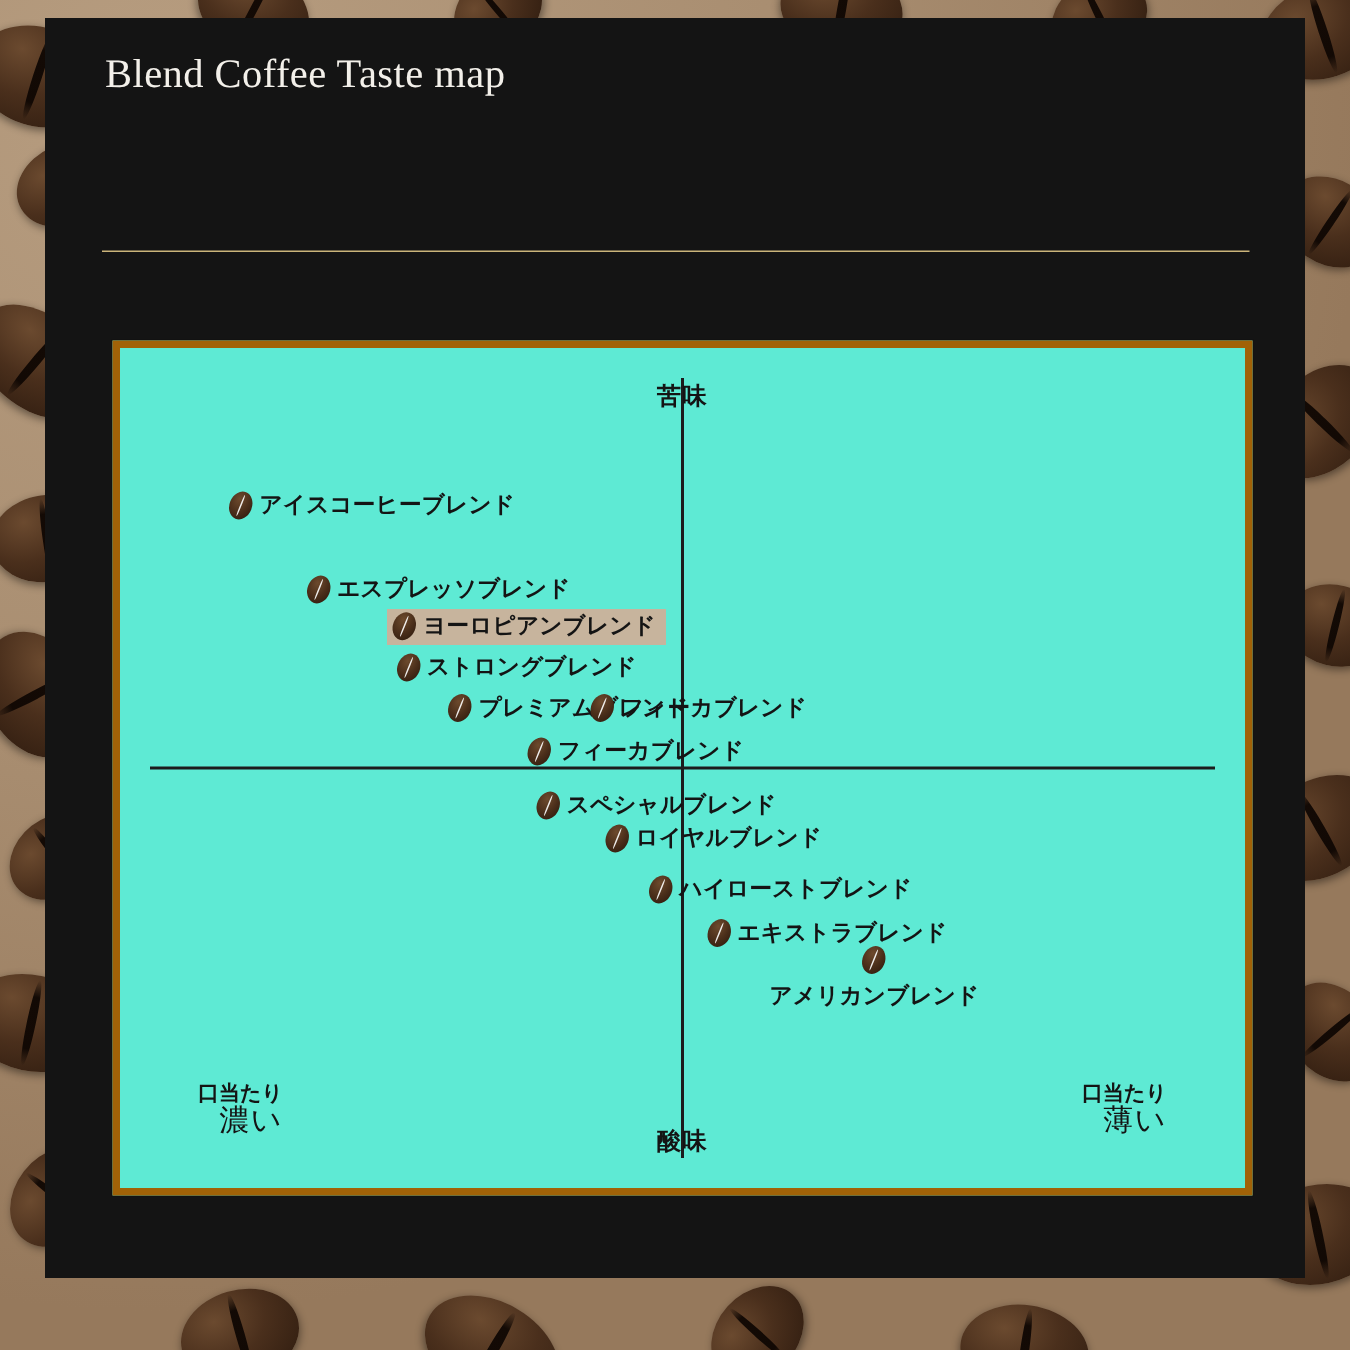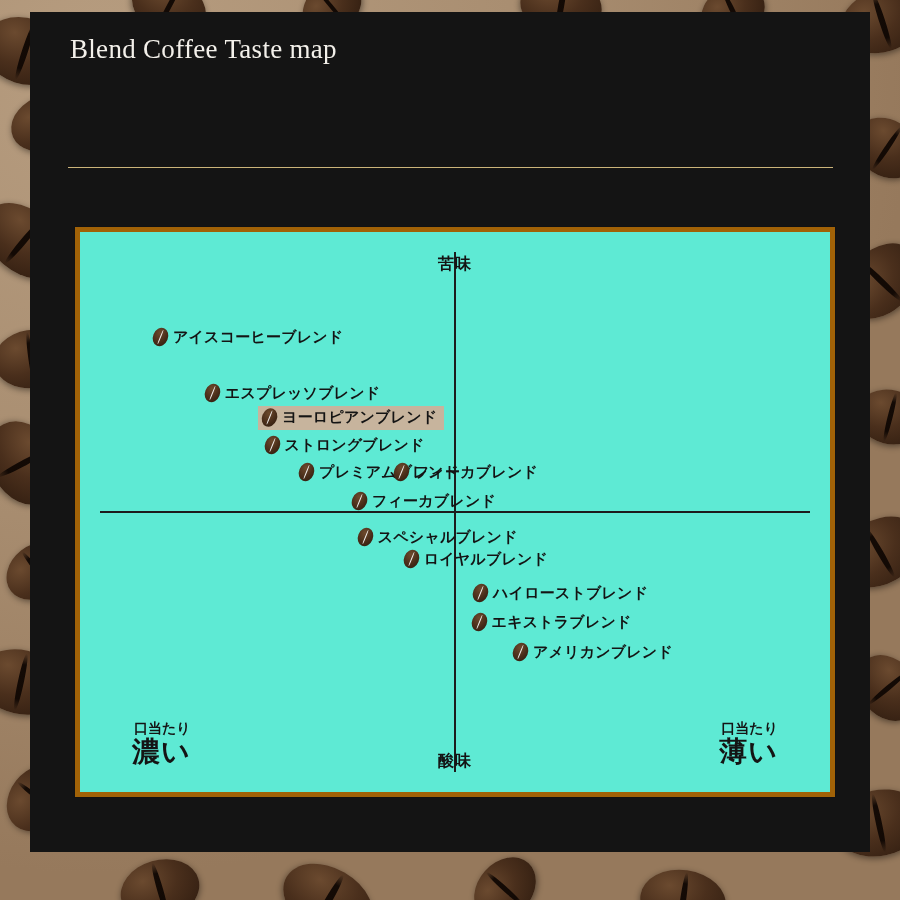--- a/index.html
+++ b/index.html
@@ -122,21 +122,21 @@
   .lbl-bottom{ left: 50%; bottom: 20px; transform: translateX(-50%); }
 
   .side-label {
     position: absolute;
     color: #141414;
     text-align: right;
     white-space: nowrap;
     line-height: 1.15;
   }
   .side-label .small { font-size: 14px; font-weight: bold; display:block; }
-  .side-label .big   { font-size: 28px; font-weight: bold; display:block; letter-spacing:1px; }
+  .side-label .big   { font-size: 20px; font-weight: normal; display:block; letter-spacing:1px; }
   .side-left  { left: 52px;  top: 488px; }
   .side-right { right: 52px; top: 488px; }
 
   
   .point {
     position: absolute;
     display: flex;
     align-items: center;
     gap: 5px;
     white-space: nowrap;
@@ -260,29 +260,29 @@
             <span class="name">フィーカブレンド</span>
           </div>
           <div class="point" style="left: 277.75px; top: 304.75px; transform: translate(0px, -50%);">
             <span class="beanmark"></span>
             <span class="name">スペシャルブレンド</span>
           </div>
           <div class="point" style="left: 323.7px; top: 327.25px; transform: translate(0px, -50%);">
             <span class="beanmark"></span>
             <span class="name">ロイヤルブレンド</span>
           </div>
-          <div class="point" style="left: 353.05px; top: 361px; transform: translate(0px, -50%); margin-left: 40px;">
+          <div class="point" style="left: 353.05px; top: 361px; transform: translate(0px, -50%);">
             <span class="beanmark"></span>
             <span class="name">ハイローストブレンド</span>
           </div>
           <div class="point" style="left: 391.6px; top: 390.25px; transform: translate(0px, -50%); justify-content: space-between;">
             <span class="beanmark"></span>
             <span class="name">エキストラブレンド</span>
           </div>
-          <div class="point" style="left: 433px; top: 419.5px; transform: translate(0px, -50%);">
+          <div class="point" style="left: 433px; top: 419.5px; transform: translate(0px, -50%); flex-direction: column;">
             <span class="beanmark"></span>
             <span class="name">アメリカンブレンド</span>
           </div>
         </div>
     </div>
 
   </div>
 </div>
 
 </body></html>

